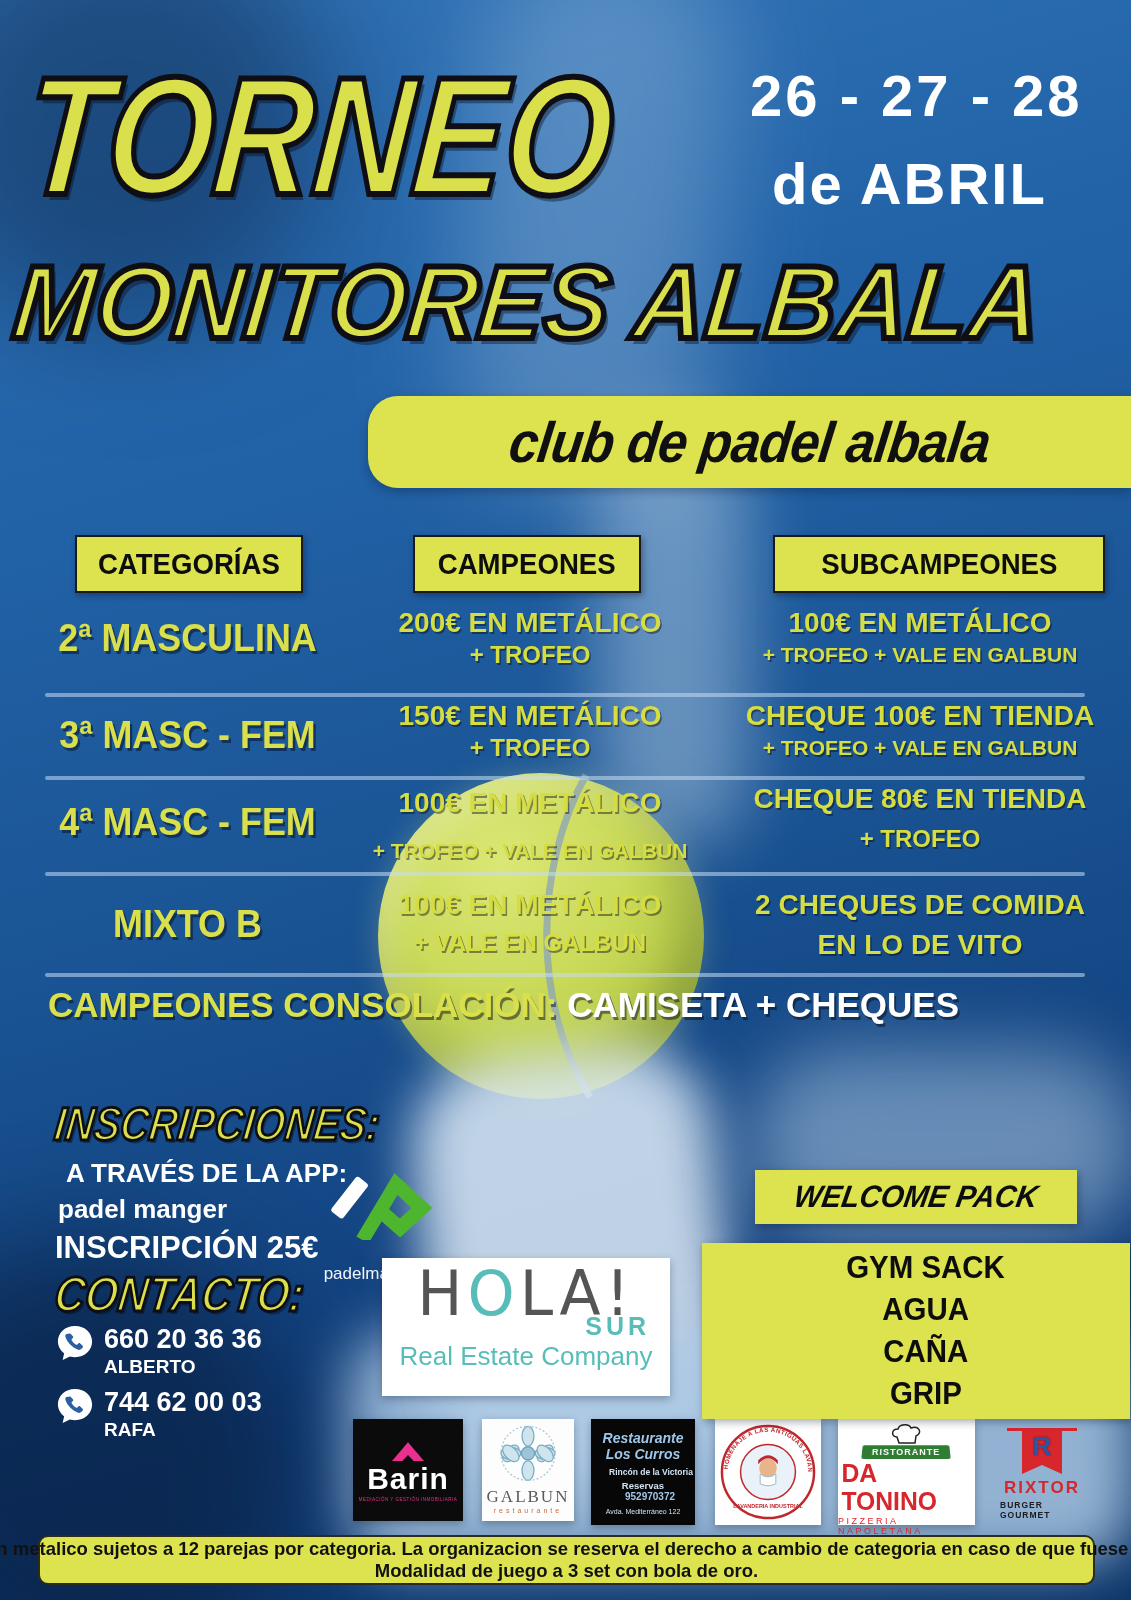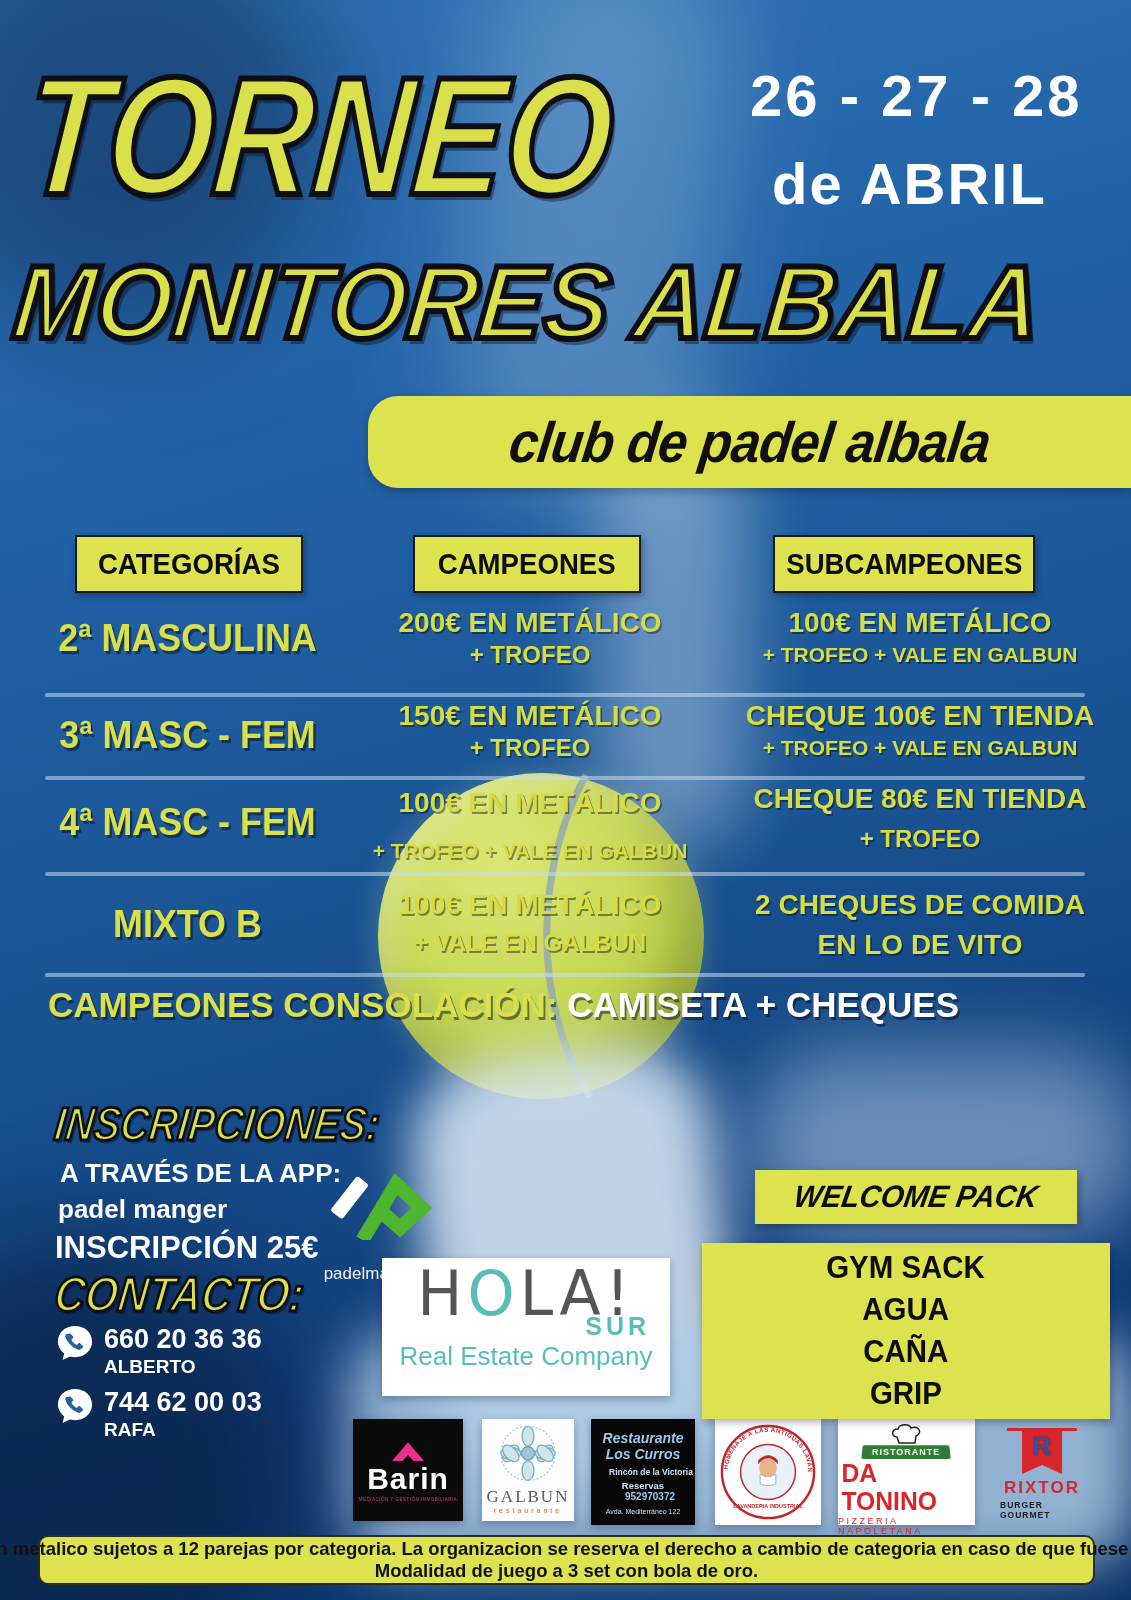--- a/index.html
+++ b/index.html
@@ -79,20 +79,21 @@
 
   .wp-head{
     left:755px;top:1170px;width:322px;height:54px;background:#dce34e;
     display:flex;align-items:center;justify-content:center;box-shadow:2px 3px 8px rgba(0,15,40,.35);
   }
   .wp-head span{color:#0d0d0d;font-weight:800;font-style:italic;font-size:31px;white-space:nowrap;transform:skewX(-9deg) scaleX(.95);}
   .wp-box{
     left:702px;top:1243px;width:408px;height:176px;background:#dce34e;
     display:flex;flex-direction:column;align-items:center;justify-content:center;
     box-shadow:2px 3px 8px rgba(0,15,40,.35);
+    padding-left:20px;
   }
   .wp-box div{color:#0d0d0d;font-weight:800;font-size:31px;line-height:42px;white-space:nowrap;transform:scaleX(.95);}
 
   .hola-card{
     left:382px;top:1258px;width:288px;height:138px;background:#fff;
     display:flex;flex-direction:column;align-items:center;box-shadow:0 3px 8px rgba(0,15,40,.3);
   }
   .hola-word{margin-top:4px;font-size:60px;line-height:62px;font-family:"DejaVu Sans",sans-serif;font-weight:400;color:#555;letter-spacing:5px;transform:scaleY(1.05);}
   .hola-word .o{color:#58bdb9;}
   .hola-sur{align-self:flex-end;margin-right:20px;margin-top:-12px;color:#58bdb9;font-weight:800;font-size:25px;letter-spacing:4px;}
@@ -156,21 +157,21 @@
   <div class="abs venue-banner">
     <span>club de padel albala</span>
   </div>
 
   <div class="hdrbox" style="left:75px;width:228px;">
     <span>CATEGORÍAS</span>
   </div>
   <div class="hdrbox" style="left:413px;width:228px;">
     <span>CAMPEONES</span>
   </div>
-  <div class="hdrbox" style="left:773px;width:262px;">
+  <div class="hdrbox" style="left:773px;width:332px;">
     <span>SUBCAMPEONES</span>
   </div>
 
   <div class="abs trow" style="top:598px;height:95px;">
     <div class="tcat" style="top:18px;">2ª MASCULINA</div>
     <div class="pcol" style="left:350px;top:8px;width:360px;">
       <div class="pmain">200€ EN METÁLICO</div>
       <div class="psub" style="font-size:24px;">+ TROFEO</div>
     </div>
     <div class="pcol" style="left:730px;top:8px;width:380px;">
@@ -217,21 +218,21 @@
       <div class="pmain" style="margin-top:6px;">EN LO DE VITO</div>
     </div>
   </div>
   <div class="tdivider" style="top:973px;"></div>
 
   <div class="abs consol">
     <span class="lab">CAMPEONES CONSOLACIÓN:</span><span class="val"> CAMISETA + CHEQUES</span>
   </div>
 
   <div class="abs stroke-small" style="left:55px;top:1096px;font-size:47px;transform:scaleX(.84) skewX(-8deg);">INSCRIPCIONES:</div>
-  <div class="abs wtext" style="left:60px;top:1158px;font-size:26px;">A TRAVÉS DE LA APP:</div>
+  <div class="abs wtext" style="left:66px;top:1158px;font-size:26px;">A TRAVÉS DE LA APP:</div>
   <div class="abs wtext" style="left:58px;top:1194px;font-size:26px;font-weight:700;">padel manger</div>
   <div class="abs wtext" style="left:55px;top:1230px;font-size:31px;">INSCRIPCIÓN 25€</div>
 
   <div class="abs" style="left:318px;top:1162px;width:120px;height:100px;">
     <svg width="120" height="78" viewBox="0 0 120 78">
       <rect x="10" y="28" width="44" height="15" rx="3" fill="#fff" transform="rotate(-52 32 36)"></rect>
       <path d="M48 72 L78 22 L104 46 L82 66 L66 52" stroke="#4db52e" stroke-width="14" fill="none" stroke-linecap="square"></path>
     </svg>
     <div style="color:#f2f5f8;font-size:17px;margin-top:20px;text-align:center;width:120px;">padelmanager</div>
   </div>

